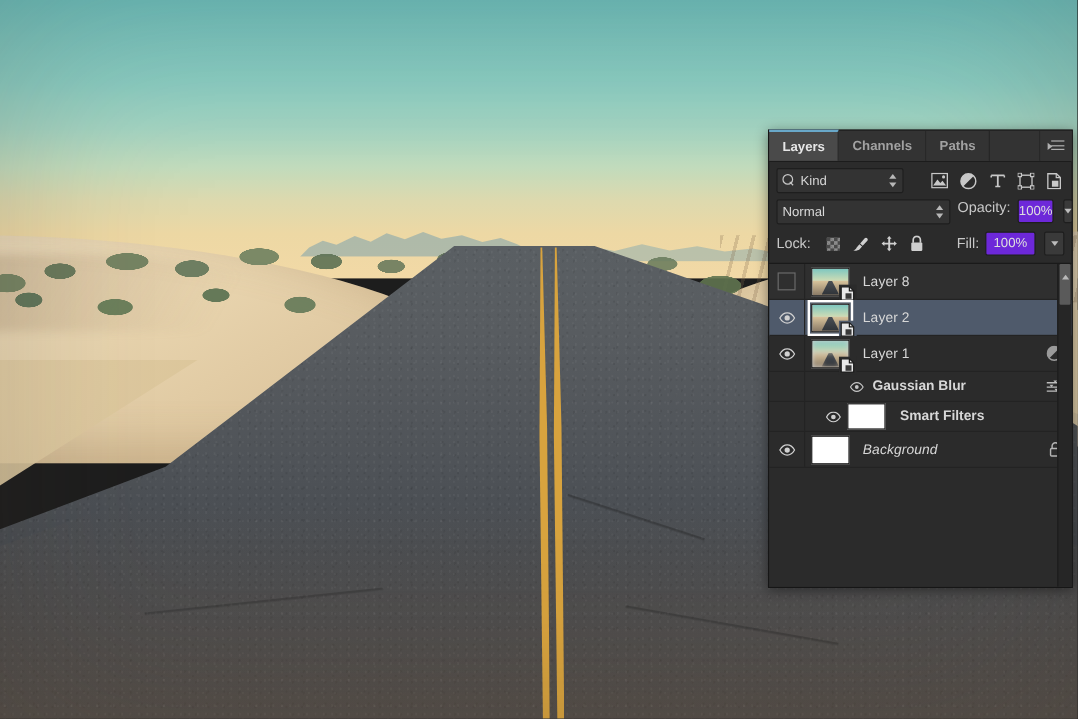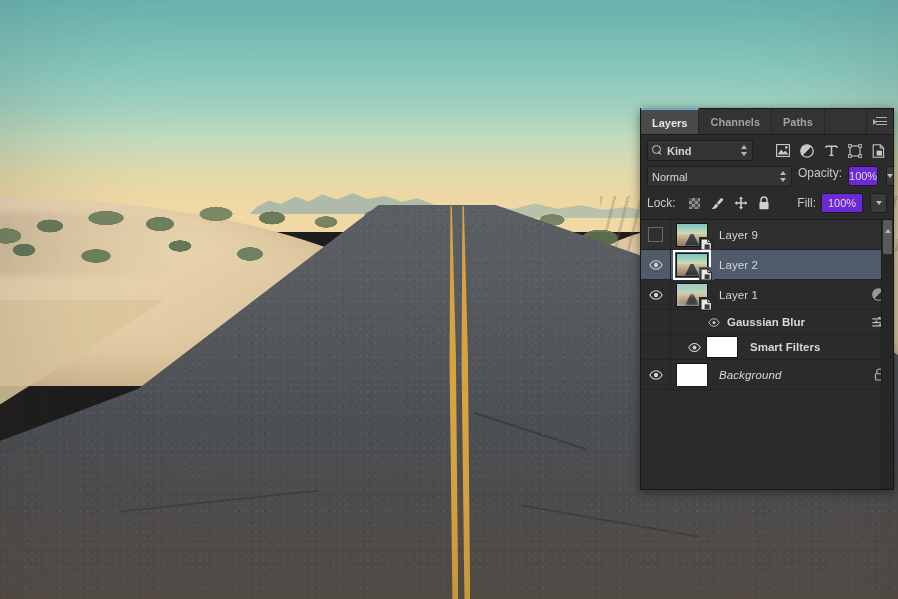--- a/index.html
+++ b/index.html
@@ -178,21 +178,21 @@
   }
   .pmicon{display:block;width:14px;height:10px;position:relative;}
   .pmicon i{position:absolute;right:0;width:11px;height:1px;background:#b0b0b0;display:block;}
   .pmicon i:nth-child(1){top:1px;}
   .pmicon i:nth-child(2){top:4px;}
   .pmicon i:nth-child(3){top:7px;}
   .pmarrow{position:absolute;left:0;top:2px;width:0;height:0;
     border-top:3px solid transparent;border-bottom:3px solid transparent;
     border-left:4px solid #b0b0b0;}
 
-  .optrow{padding:5px 6px 0 6px;display:flex;align-items:center;gap:19px;font-weight:bold;}
+  .optrow{padding:5px 6px 0 6px;display:flex;align-items:center;gap:19px;}
   .kindsel{
     flex:0 0 96px;height:19px;background:#333;border:1px solid #1e1e1e;
     border-radius:2px;display:flex;align-items:center;padding:0 4px;
     font-size:11px;color:#d4d4d4;position:relative;
   }
   .magn{width:11px;height:11px;margin-right:4px;position:relative;flex:0 0 auto;}
   .magn::before{content:"";position:absolute;left:0;top:0;width:7px;height:7px;
     border:1.3px solid #c8c8c8;border-radius:50%;}
   .magn::after{content:"";position:absolute;left:6px;top:6px;width:4px;height:1.3px;
     background:#c8c8c8;transform:rotate(45deg);transform-origin:left center;}
@@ -461,21 +461,21 @@
               <div class="tgnd"></div>
               <div class="troad"></div>
           </div>
           <svg class="sobadge" viewBox="0 0 15 15">
             <rect x="0" y="0" width="15" height="15" fill="#2b2b2b"></rect>
             <path d="M2 2 H9 L12.4 5.4 V13 H2 Z" fill="#e8e8e8" stroke="#1a1a1a" stroke-width="1"></path>
             <path d="M8.8 2.2 V5.4 H12.2" fill="none" stroke="#1a1a1a" stroke-width="1"></path>
             <rect x="5.6" y="7.4" width="5" height="4.6" fill="#3a3a3a"></rect>
           </svg>
         </div>
-        <span class="lname">Layer 9</span>
+        <span class="lname">Layer 8</span>
       </div>
 
       <div class="lrow sel">
         <div class="eyecell">
           <svg class="eye" viewBox="0 0 16 11">
             <path d="M1 5.5 C3.2 1.6 5.4 0.6 8 0.6 C10.6 0.6 12.8 1.6 15 5.5 C12.8 9.4 10.6 10.4 8 10.4 C5.4 10.4 3.2 9.4 1 5.5 Z" fill="none" stroke="#d0d0d0" stroke-width="1.2"></path>
             <circle cx="8" cy="5.5" r="2.5" fill="#d0d0d0"></circle>
           </svg>
         </div>
         <div class="thumbwrap">

